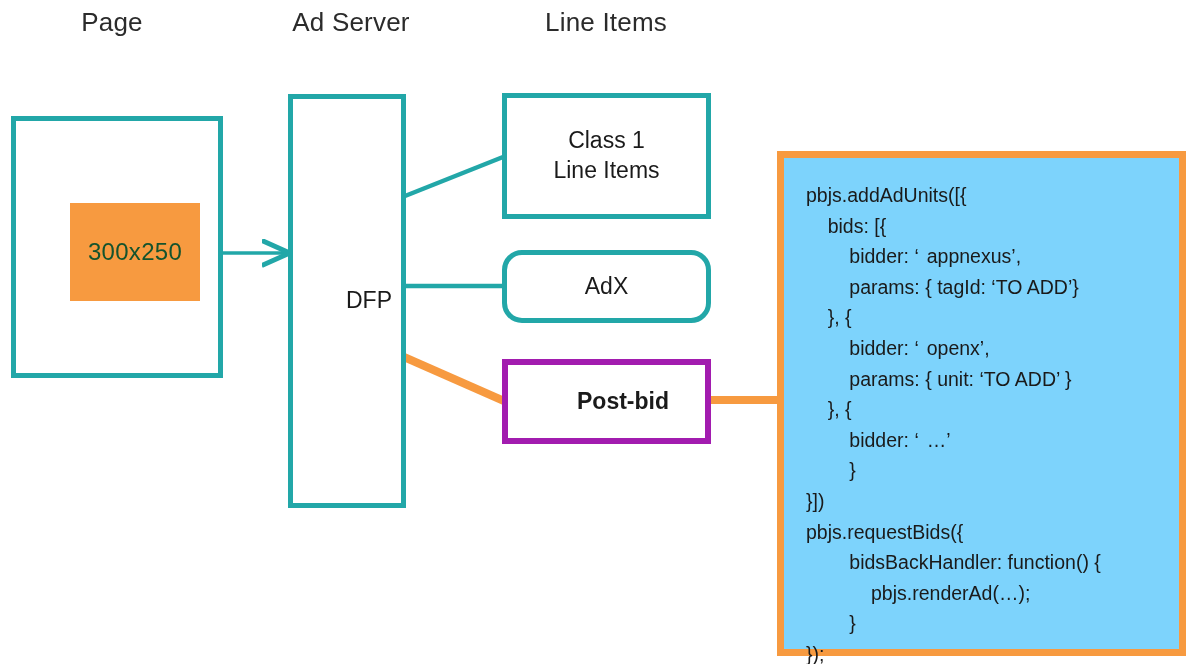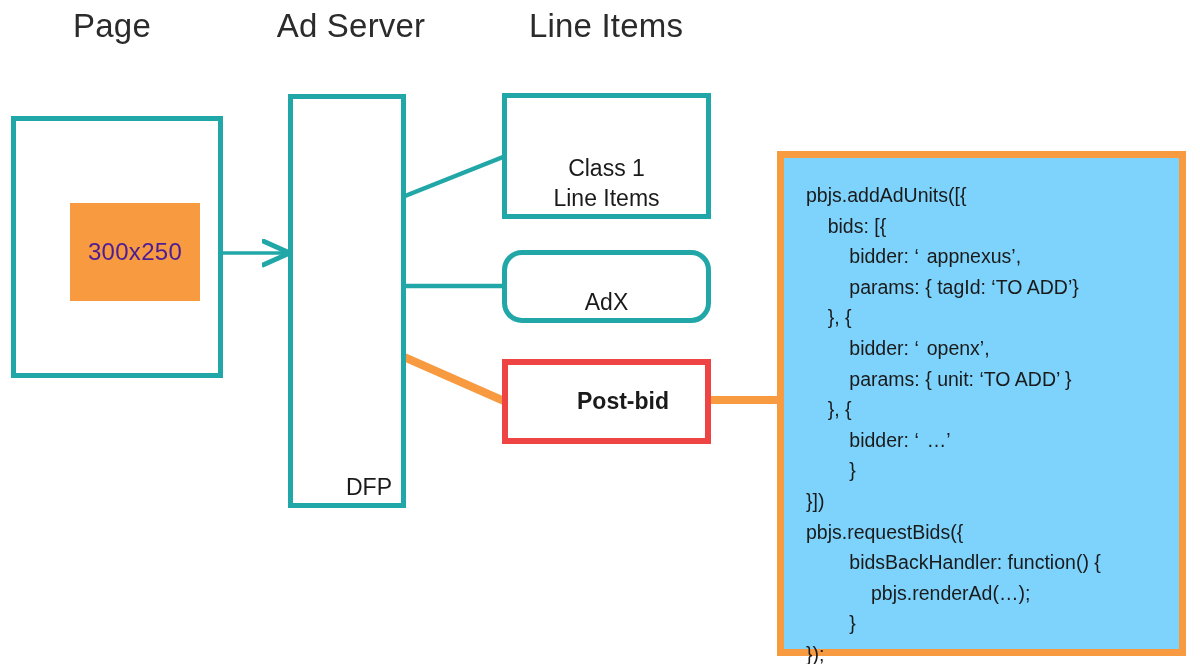--- a/index.html
+++ b/index.html
@@ -17,21 +17,21 @@
     width: 1200px;
     height: 664px;
     overflow: hidden;
     background: #ffffff;
   }
 
   
   .col-head {
     position: absolute;
     top: 7px;
-    font-size: 33px;
+    font-size: 26px;
     font-weight: 400;
     color: #2b2b2b;
     text-align: center;
     white-space: nowrap;
     letter-spacing: 0.2px;
   }
   .col-head.page      { left: 12px;  width: 200px; }
   .col-head.adserver  { left: 248px; width: 206px; }
   .col-head.lineitems { left: 500px; width: 212px; }
   .col-head.creatives { left: 778px; width: 410px; }
@@ -39,22 +39,22 @@
   
   .box {
     position: absolute;
     box-sizing: border-box;
     background: #ffffff;
     display: flex;
     align-items: center;
     justify-content: center;
     text-align: center;
   }
-  .box.teal   { border: 5px solid #22A7A8; align-items: flex-end; }
-  .box.orange { border: 6px solid #ef4444; padding-left: 33px; }
+  .box.teal   { border: 5px solid #22A7A8; }
+  .box.orange { border: 6px solid #a21caf; padding-left: 33px; }
 
   .box-label {
     font-size: 23px;
     line-height: 1.3;
     color: #1a1a1a;
     white-space: pre-line;
   }
   .box-label.bold { font-weight: bold; }
 
   
@@ -72,21 +72,21 @@
     left: 70px;
     top: 203px;
     width: 130px;
     height: 98px;
     background: #F79A40;
     display: flex;
     align-items: center;
     justify-content: center;
   }
   #creative-swatch .swatch-text {
-    color: #4c1d95;
+    color: #14532d;
     font-size: 24px;
     letter-spacing: 0.3px;
   }
 
   
   #connectors {
     position: absolute;
     left: 0; top: 0;
     width: 1200px;
     height: 664px;

